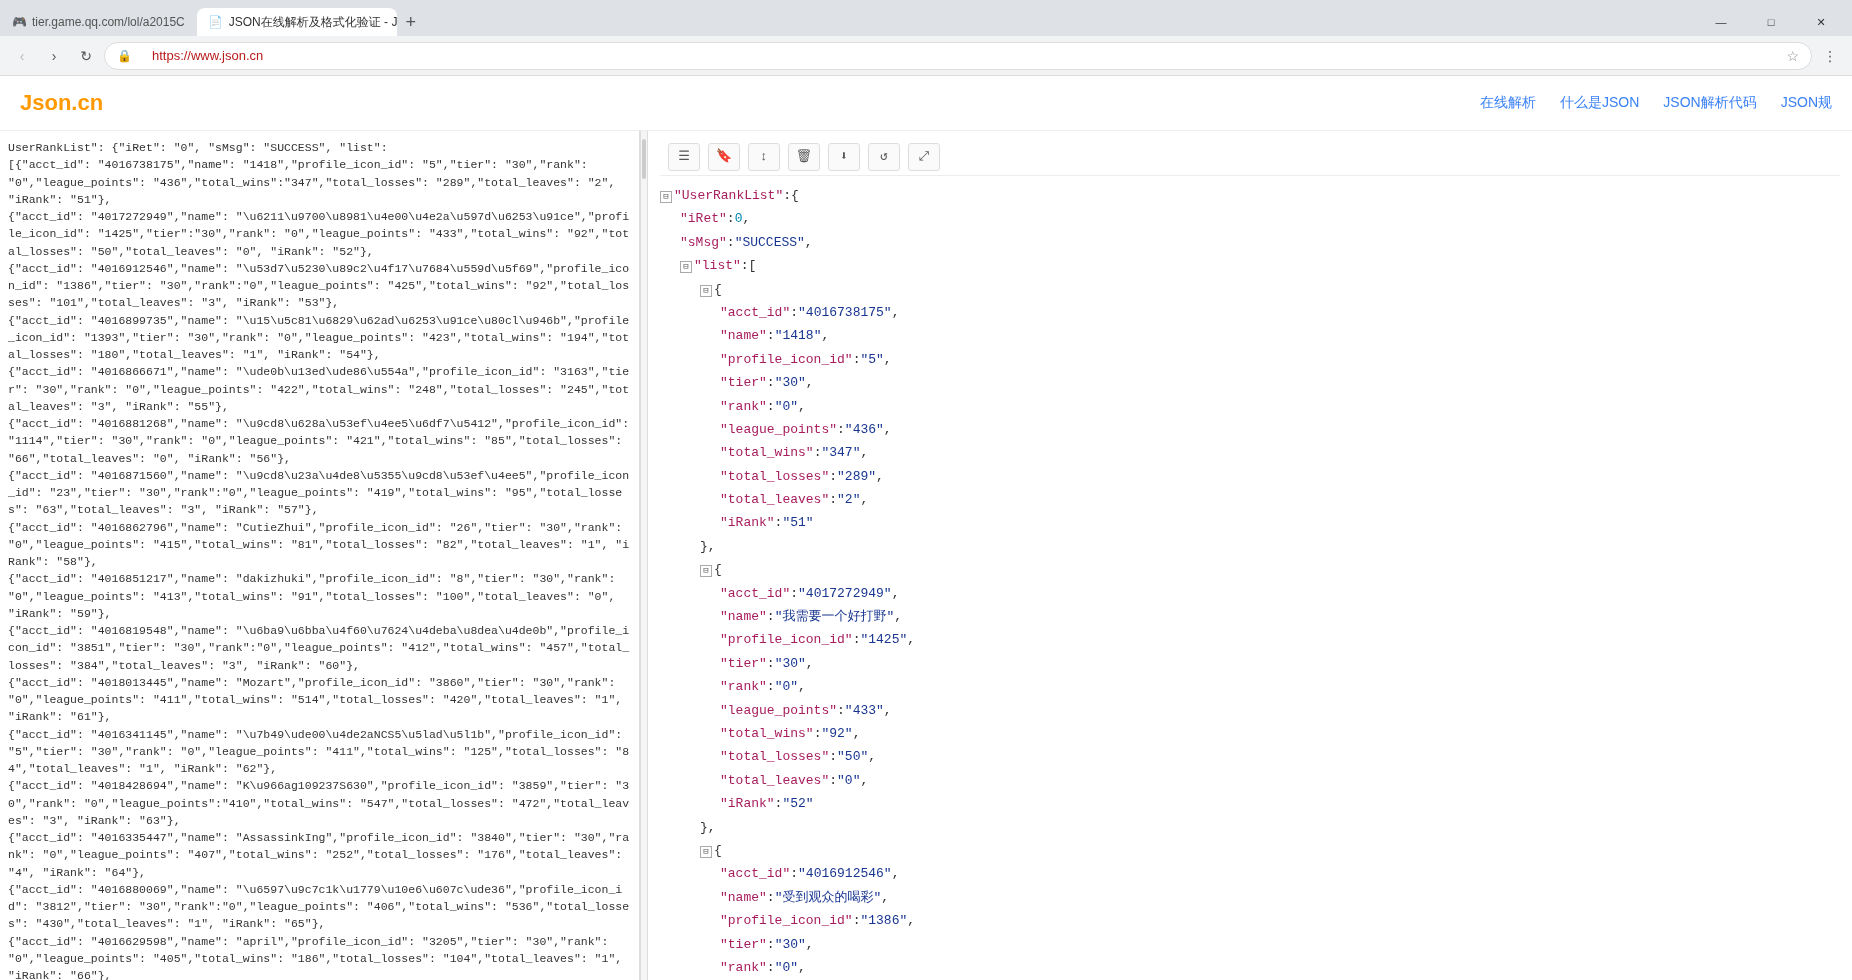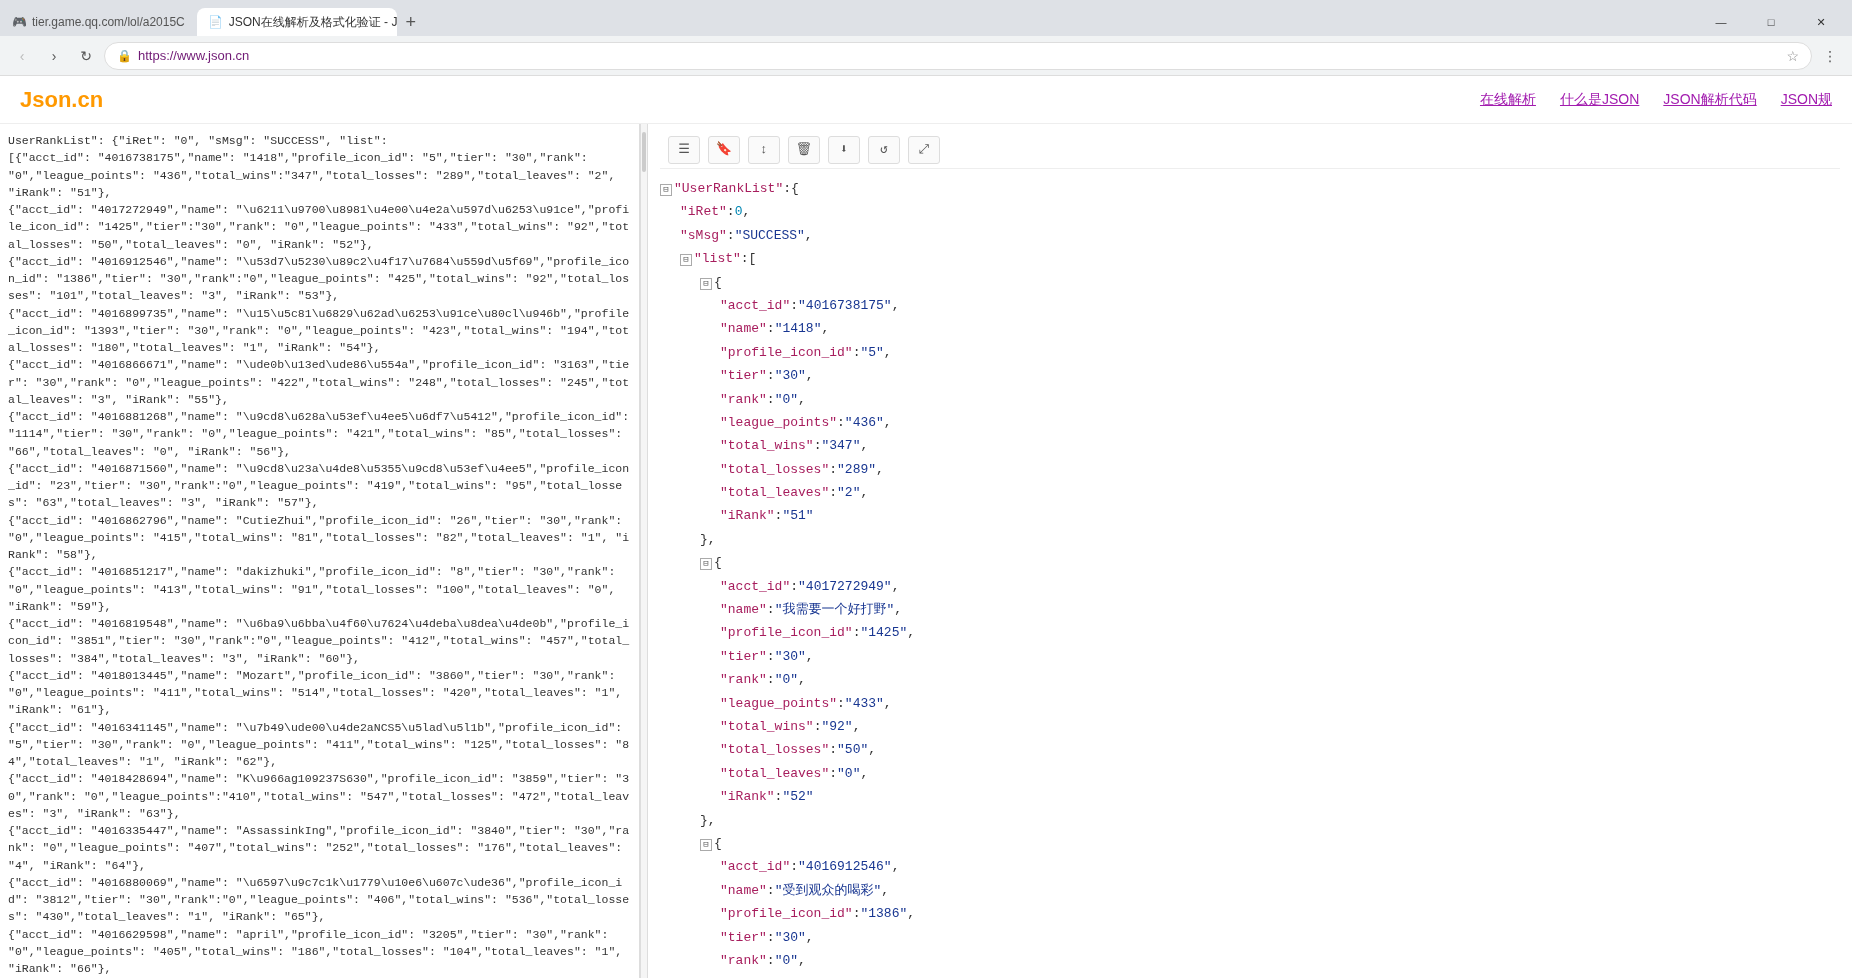--- a/index.html
+++ b/index.html
@@ -93,51 +93,50 @@
       align-items: center;
       background: #fff;
       border: 1px solid #ddd;
       border-radius: 20px;
       padding: 4px 12px;
       height: 28px;
       font-size: 13px;
       color: #333;
     }
     .lock-icon { margin-right: 6px; color: #555; font-size: 12px; }
-    .address-text { flex: 1; color: #701a75; font-size: 13px; }
+    .address-text { flex: 1; color: #b91c1c; font-size: 13px; margin-left: 14px; }
     .star-icon { margin-left: 8px; color: #888; font-size: 14px; cursor: pointer; }
     .nav-right { display: flex; gap: 4px; }
 
     
     .site-header {
       display: flex;
       align-items: center;
       padding: 0 20px;
-      height: 48px;
+      height: 55px;
       border-bottom: 1px solid #eee;
       background: #fff;
     }
     .site-logo {
       font-size: 22px;
       font-weight: bold;
       color: #333;
       margin-right: 40px;
     }
     .site-logo span { color: #f90; }
     .site-nav {
       margin-left: auto;
       display: flex;
       gap: 24px;
     }
     .site-nav-item {
       font-size: 14px;
-      color: #a21caf;
+      color: #3b82f6;
       cursor: pointer;
       padding: 4px 0;
-      text-decoration: underline;
     }
 
     
     .main-content {
       display: flex;
       height: calc(980px - 36px - 40px - 50px);
       overflow: hidden;
     }
 
     

